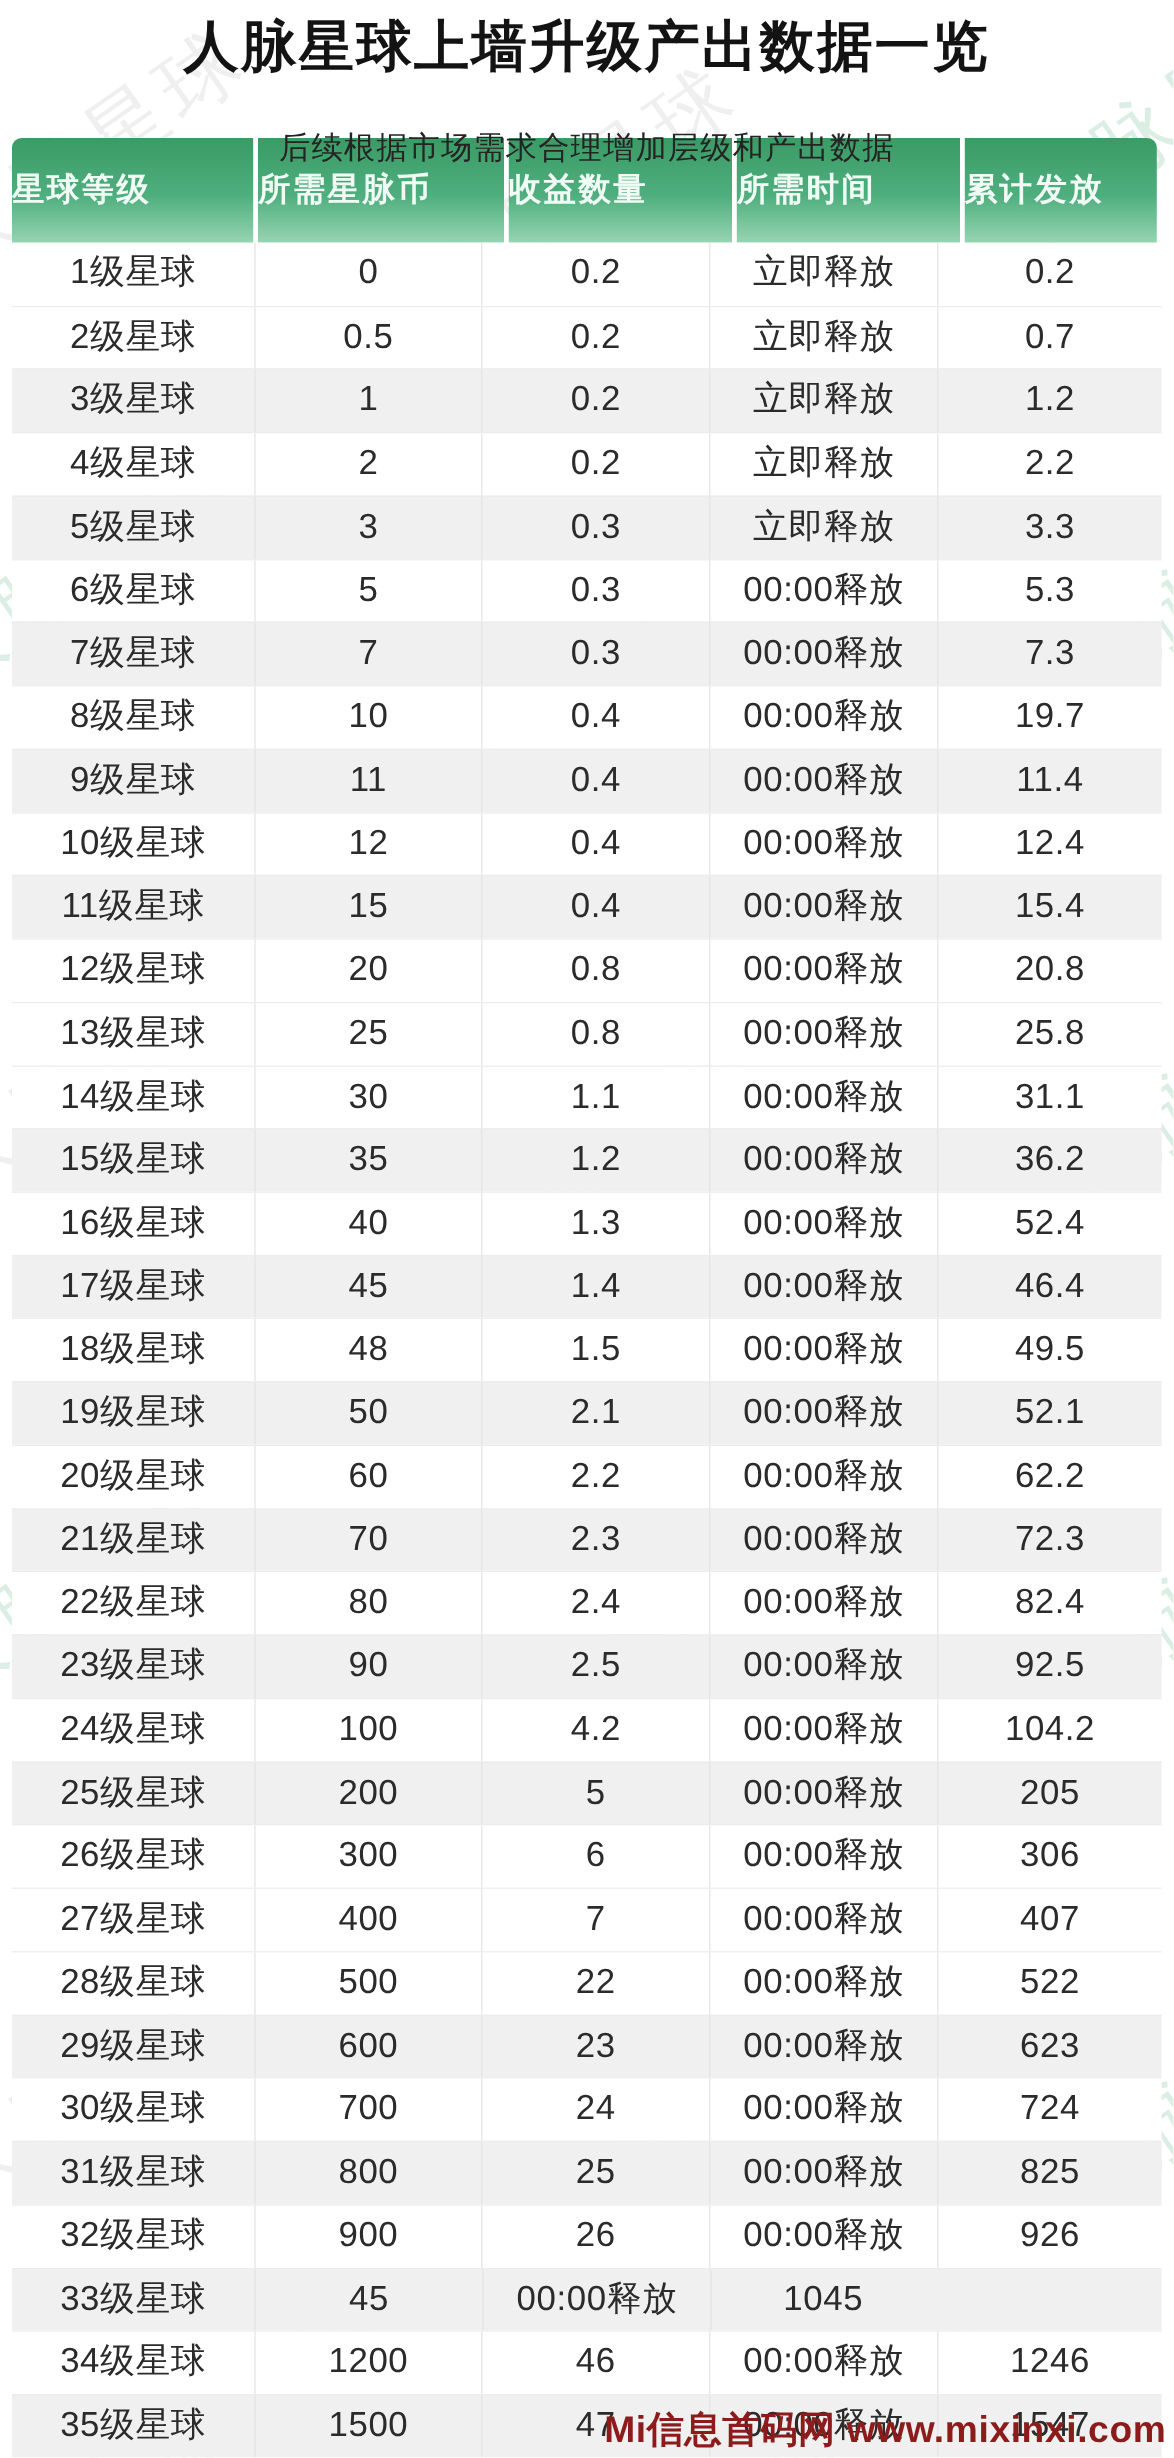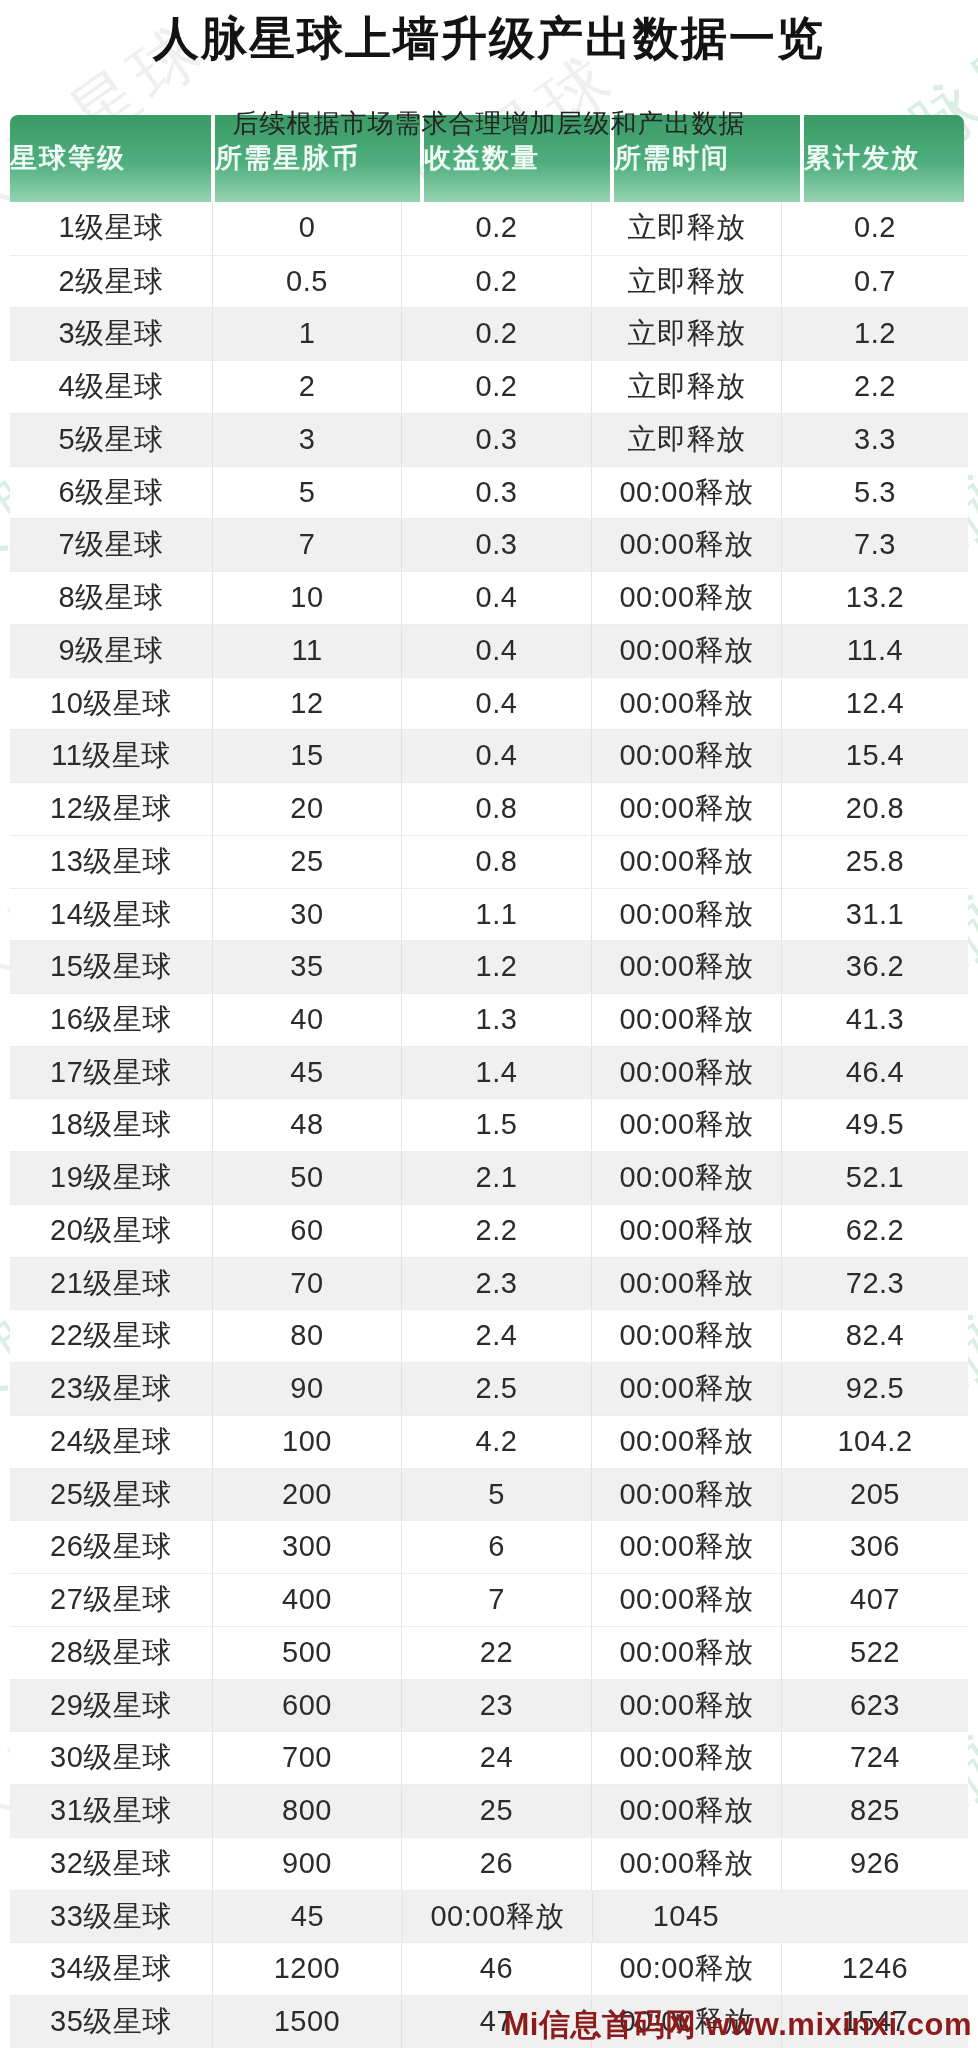--- a/index.html
+++ b/index.html
@@ -141,21 +141,21 @@
           <div class="td c1">7</div>
           <div class="td c2">0.3</div>
           <div class="td c3">00:00释放</div>
           <div class="td c4">7.3</div>
         </div>
         <div class="tr">
           <div class="td c0">8级星球</div>
           <div class="td c1">10</div>
           <div class="td c2">0.4</div>
           <div class="td c3">00:00释放</div>
-          <div class="td c4">13.2</div>
+          <div class="td c4">19.7</div>
         </div>
         <div class="tr shaded">
           <div class="td c0">9级星球</div>
           <div class="td c1">11</div>
           <div class="td c2">0.4</div>
           <div class="td c3">00:00释放</div>
           <div class="td c4">11.4</div>
         </div>
         <div class="tr">
           <div class="td c0">10级星球</div>
@@ -197,21 +197,21 @@
           <div class="td c1">35</div>
           <div class="td c2">1.2</div>
           <div class="td c3">00:00释放</div>
           <div class="td c4">36.2</div>
         </div>
         <div class="tr">
           <div class="td c0">16级星球</div>
           <div class="td c1">40</div>
           <div class="td c2">1.3</div>
           <div class="td c3">00:00释放</div>
-          <div class="td c4">41.3</div>
+          <div class="td c4">52.4</div>
         </div>
         <div class="tr shaded">
           <div class="td c0">17级星球</div>
           <div class="td c1">45</div>
           <div class="td c2">1.4</div>
           <div class="td c3">00:00释放</div>
           <div class="td c4">46.4</div>
         </div>
         <div class="tr">
           <div class="td c0">18级星球</div>

